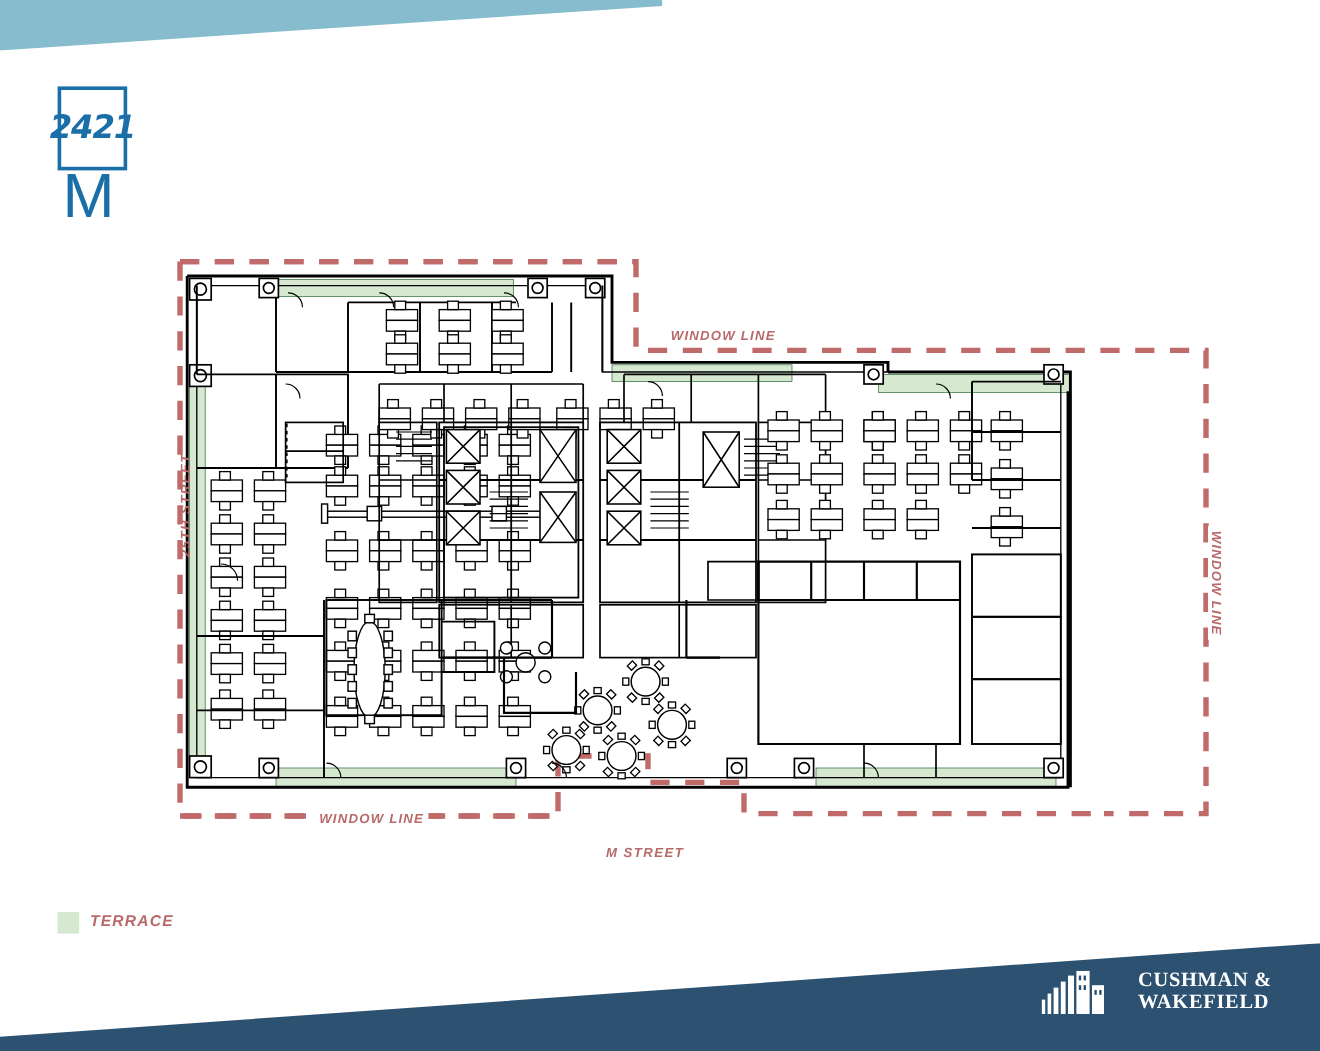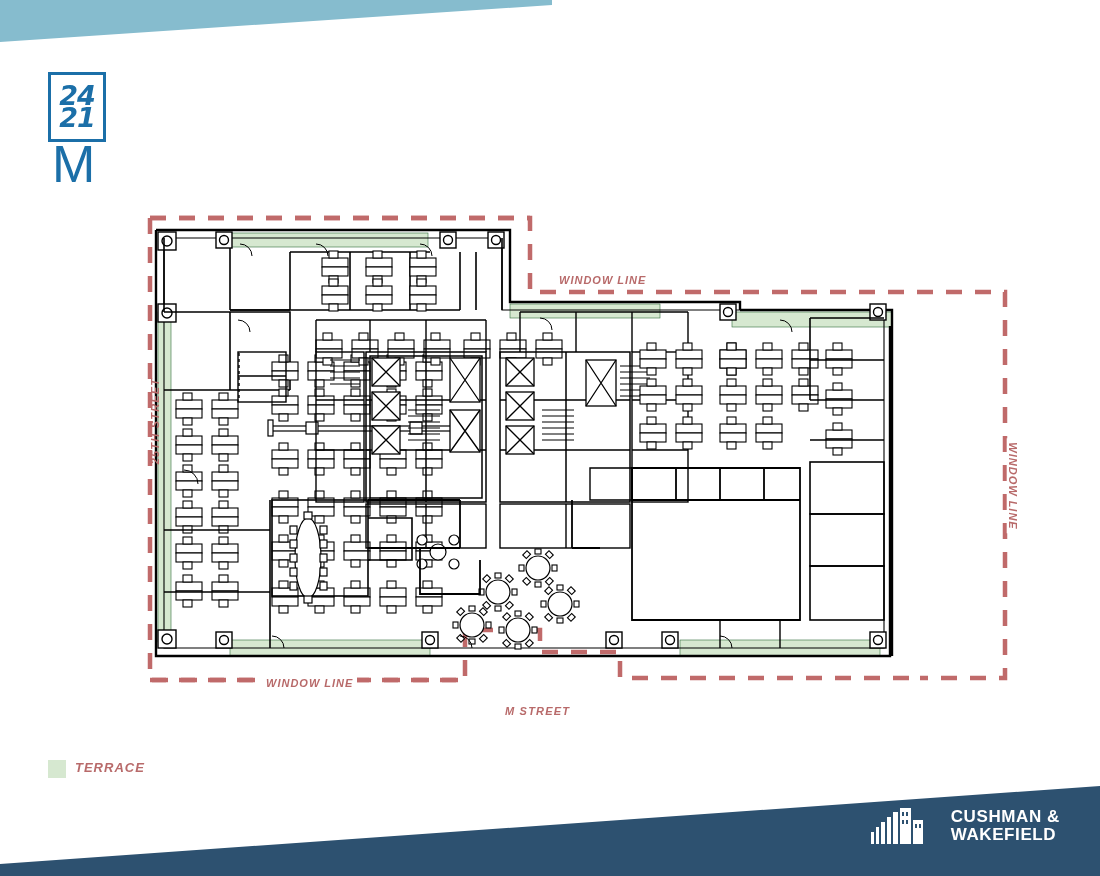--- a/index.html
+++ b/index.html
@@ -16,21 +16,21 @@
   }
   .band-bottom{
     position:absolute;left:0;top:0;width:1100px;height:876px;
     background:#2d5170;
     clip-path:polygon(0 876px, 0 864px, 1100px 786px, 1100px 876px);
   }
   
   .logo{position:absolute;left:48px;top:72px;width:62px;}
   .logo-box{
     width:58px;height:70px;border:3px solid #1b6fa8;box-sizing:border-box;
-    display:flex;flex-direction:column;align-items:center;justify-content:center;
+    display:flex;flex-direction:row;align-items:center;justify-content:center;
     line-height:0.82;
   }
   .logo-num{
     color:#1b6fa8;font-weight:bold;font-size:27px;letter-spacing:-1px;
     font-family:"DejaVu Sans", sans-serif;font-style:italic;
   }
   .logo-m{
     color:#1b6fa8;font-size:52px;line-height:0.8;margin-top:2px;margin-left:4px;
     font-family:"Liberation Sans", sans-serif;font-weight:300;
   }
@@ -49,21 +49,21 @@
   
   .plan{position:absolute;left:120px;top:200px;width:900px;height:520px;}
   .plan svg{display:block;}
   
   .legend{position:absolute;left:48px;top:760px;display:flex;align-items:flex-start;gap:9px;}
   .legend-sw{width:18px;height:18px;background:#d6e8d0;}
   .legend-label{
     font-size:13px;font-style:italic;font-weight:bold;color:#b86a6a;letter-spacing:1px;
   }
   
-  .cw{position:absolute;right:40px;top:808px;display:flex;align-items:center;gap:20px;}
+  .cw{position:absolute;right:40px;top:808px;display:flex;align-items:flex-end;gap:20px;font-family:Liberation Serif, serif;}
   .cw-txt{
     color:#ffffff;font-weight:bold;font-size:17px;line-height:1.08;letter-spacing:0.6px;
   }
 </style>
 </head>
 <body>
 
 <div class="band-top"></div>
 <div class="band-bottom"></div>
 

